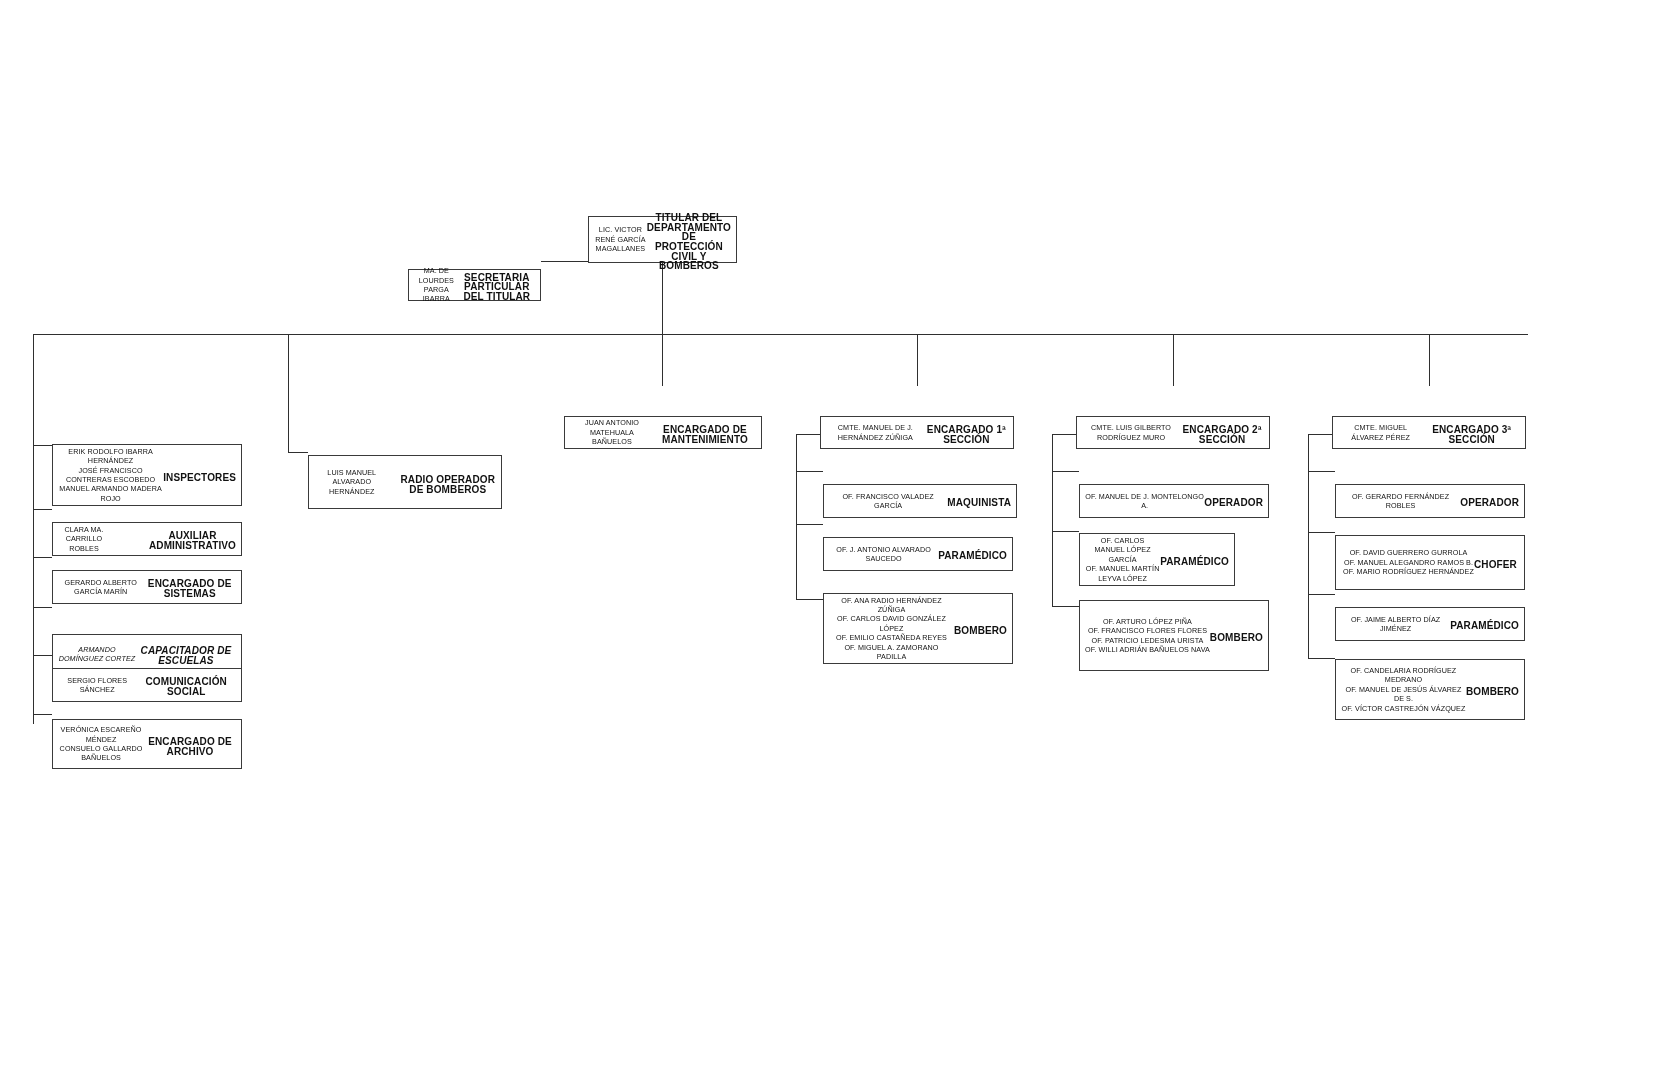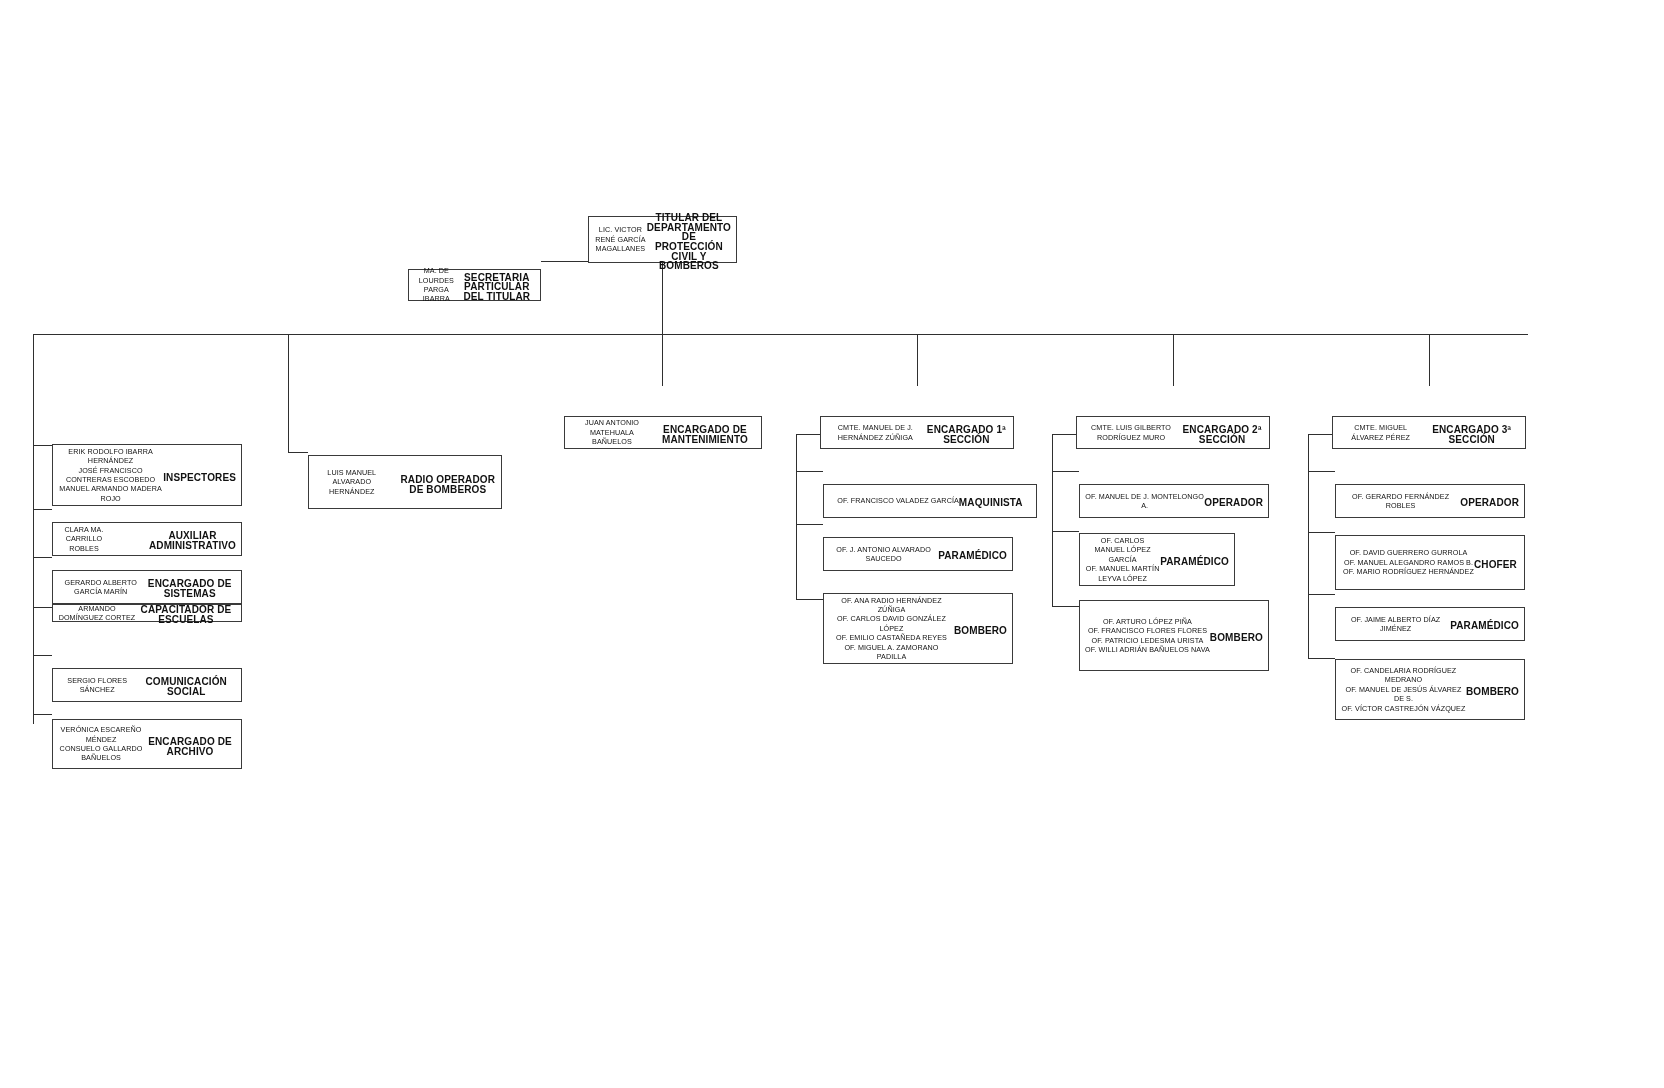--- a/index.html
+++ b/index.html
@@ -87,21 +87,21 @@
   <div class="box tight" style="left:52px;top:492px;width:190px;height:34px;gap:39px;">
     <div class="names">CLARA MA. CARRILLO ROBLES</div>
     <div class="title">AUXILIAR ADMINISTRATIVO</div>
   </div>
 
   <div class="box tight" style="left:52px;top:540px;width:190px;height:34px;">
     <div class="names">GERARDO ALBERTO GARCÍA MARÍN</div>
     <div class="title">ENCARGADO DE SISTEMAS</div>
   </div>
 
-  <div class="box tight" style="left:52px;top:574px;width:190px;height:18px;">
+  <div class="box tight" style="left:52px;top:604px;width:190px;height:40px;font-style:italic;">
     <div class="names">ARMANDO DOMÍNGUEZ CORTEZ</div>
     <div class="title">CAPACITADOR DE ESCUELAS</div>
   </div>
 
   <div class="box tight" style="left:52px;top:638px;width:190px;height:34px;">
     <div class="names">SERGIO FLORES SÁNCHEZ</div>
     <div class="title">COMUNICACIÓN SOCIAL</div>
   </div>
 
   <div class="box" style="left:52px;top:689px;width:190px;height:50px;">
@@ -118,21 +118,21 @@
   <div class="box tight" style="left:564px;top:386px;width:198px;height:33px;">
     <div class="names">JUAN ANTONIO MATEHUALA BAÑUELOS</div>
     <div class="title">ENCARGADO DE MANTENIMIENTO</div>
   </div>
 
   <div class="box tight" style="left:820px;top:386px;width:194px;height:33px;">
     <div class="names">CMTE. MANUEL DE J. HERNÁNDEZ ZÚÑIGA</div>
     <div class="title">ENCARGADO 1ª SECCIÓN</div>
   </div>
 
-  <div class="box tight" style="left:823px;top:454px;width:214px;height:34px;">
+  <div class="box tight" style="left:823px;top:454px;width:194px;height:34px;">
     <div class="names">OF. FRANCISCO VALADEZ GARCÍA</div>
     <div class="title">MAQUINISTA</div>
   </div>
 
   <div class="box tight" style="left:823px;top:507px;width:190px;height:34px;">
     <div class="names">OF. J. ANTONIO ALVARADO SAUCEDO</div>
     <div class="title">PARAMÉDICO</div>
   </div>
 
   <div class="box" style="left:823px;top:563px;width:190px;height:71px;">

